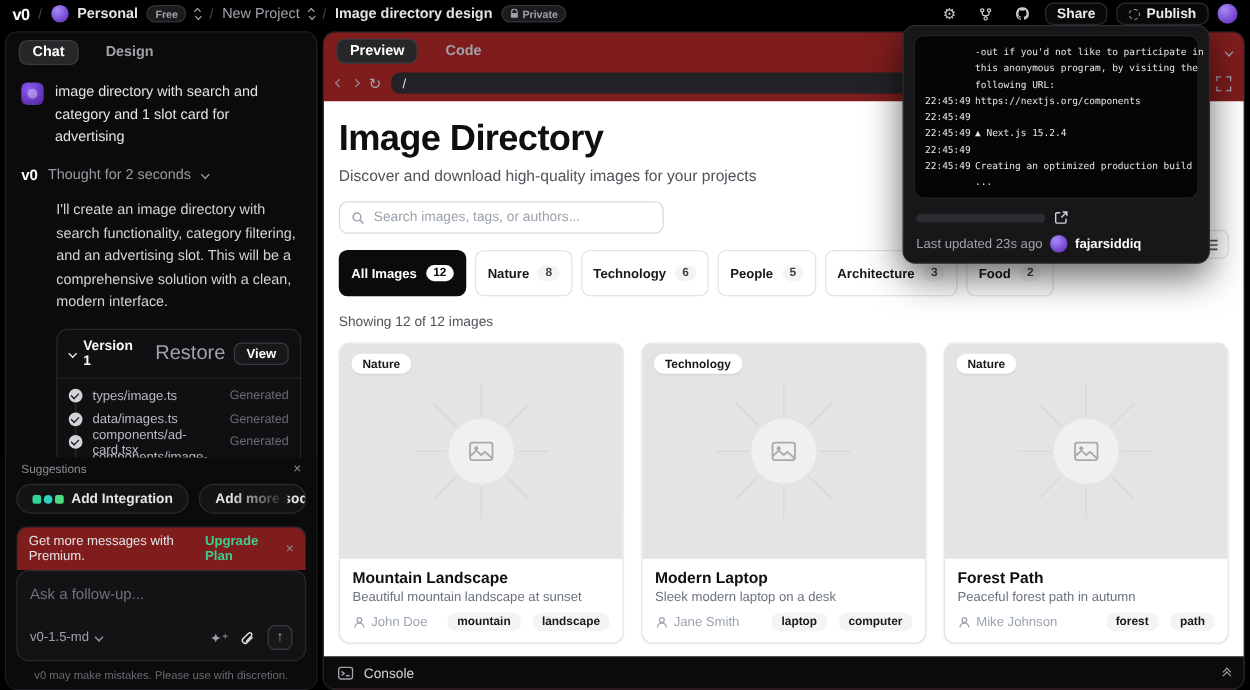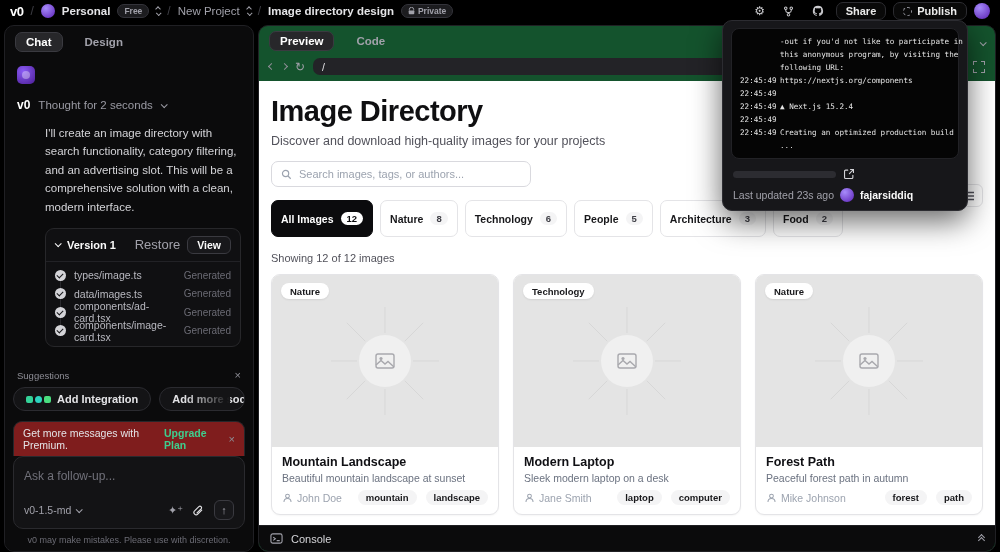--- a/index.html
+++ b/index.html
@@ -24,38 +24,38 @@
   .crumb.dim { color:#d4d4d8; font-weight:500; }
   .topbar .grow { flex:1; }
   .iconbtn { width:22px; height:16px; display:inline-flex; align-items:center; justify-content:center; color:#d4d4d8; border-radius:5px; }
   .topbtn { border:1px solid #2e2e33; border-radius:7px; padding:2px 9px; font-size:11px; color:#fafafa; font-weight:600; display:inline-flex; align-items:center; gap:5px; background:#0a0a0a; }
   .spinner { width:9px; height:9px; border:1.5px dashed #a1a1aa; border-radius:50%; display:inline-block; }
   .gear { font-size:12px; line-height:1; }
 
   
   .work { display:flex; height:530px; gap:4px; padding:3px 4px 0 4px; background:#000; }
   .sidebar { width:250px; background:#0b0b0c; border:1px solid #202024; border-radius:10px; display:flex; flex-direction:column; overflow:hidden; position:relative; }
-  .mainpanel { flex:1; background:#14532d; border:1px solid #202024; border-radius:10px; display:flex; flex-direction:column; overflow:hidden; position:relative; }
+  .mainpanel { flex:1; background:#7f1d1d; border:1px solid #202024; border-radius:10px; display:flex; flex-direction:column; overflow:hidden; position:relative; }
 
   
   .sb-tabs { display:flex; align-items:center; gap:12px; padding:6px 10px; }
   .sb-tab { font-size:11.5px; color:#a1a1aa; padding:3px 10px; border-radius:7px; font-weight:600; }
   .sb-tab.active { background:#27272a; border:1px solid #3a3a40; color:#fff; }
   .chat { flex:1; overflow:hidden; padding:8px 12px 0 12px; color:#d4d4d8; position:relative; }
   .msgrow { display:flex; gap:9px; margin-bottom:14px; }
   .uav { width:18px; height:18px; border-radius:5px; background:radial-gradient(circle at 35% 30%, #8b5cf6, #4c1d95); flex:0 0 auto; position:relative; }
   .uav::after { content:""; position:absolute; left:5px; top:5px; width:8px; height:8px; border-radius:50%; background:rgba(255,255,255,.35); }
   .msgtext { font-size:11.5px; line-height:1.55; color:#e4e4e7; }
   .thought { display:flex; align-items:center; gap:8px; color:#9a9aa3; font-size:11.5px; margin-bottom:12px; }
   .v0small { font-weight:800; color:#fff; font-size:12px; }
   .para { font-size:11.5px; line-height:1.6; color:#d4d4d8; margin:0 0 12px 28px; }
   .vercard { margin:0 0 14px 28px; border:1px solid #27272a; background:#101012; border-radius:9px; overflow:hidden; }
   .verhead { display:flex; align-items:center; gap:7px; padding:7px 9px; border-bottom:1px solid #222226; color:#fafafa; font-size:11px; font-weight:700; }
   .verhead .grow { flex:1; }
-  .restore { color:#a1a1aa; font-weight:500; font-size:13px; }
+  .restore { color:#a1a1aa; font-weight:500; font-size:16px; }
   .viewbtn { border:1px solid #3a3a40; border-radius:6px; padding:2px 9px; font-size:10.5px; color:#fafafa; font-weight:600; background:#18181b; }
   .files { padding:4px 9px 6px 9px; position:relative; }
   .files::before { content:""; position:absolute; left:14px; top:14px; bottom:14px; width:1px; background:#2a2a2e; }
   .filerow { display:flex; align-items:center; gap:8px; height:18.5px; position:relative; }
   .fcheck { width:11px; height:11px; border-radius:50%; background:#d4d4d8; position:relative; flex:0 0 auto; z-index:1; }
   .fcheck::after { content:""; position:absolute; left:3px; top:2.2px; width:3px; height:5px; border-right:1.5px solid #18181b; border-bottom:1.5px solid #18181b; transform:rotate(45deg); }
   .fname { font-size:10.5px; color:#b9b9c0; flex:1; }
   .fstatus { font-size:10px; color:#6b6b74; }
 
   .sb-bottom { background:#0b0b0c; padding:0 8px 4px 8px; }
@@ -199,20 +199,21 @@
 
   <div class="sidebar">
     <div class="sb-tabs">
       <span class="sb-tab active">Chat</span>
       <span class="sb-tab">Design</span>
     </div>
 
     <div class="chat">
       <div class="msgrow">
         <span class="uav"></span>
+        <span class="msgtext">image directory with search and category and 1 slot card for advertising</span>
       </div>
 
       <div class="thought">
         <span class="v0small">v0</span>
         <span>Thought for 2 seconds</span>
         <i class="chev down"></i>
       </div>
 
       <p class="para">I'll create an image directory with search functionality, category filtering, and an advertising slot. This will be a comprehensive solution with a clean, modern interface.</p>
 

